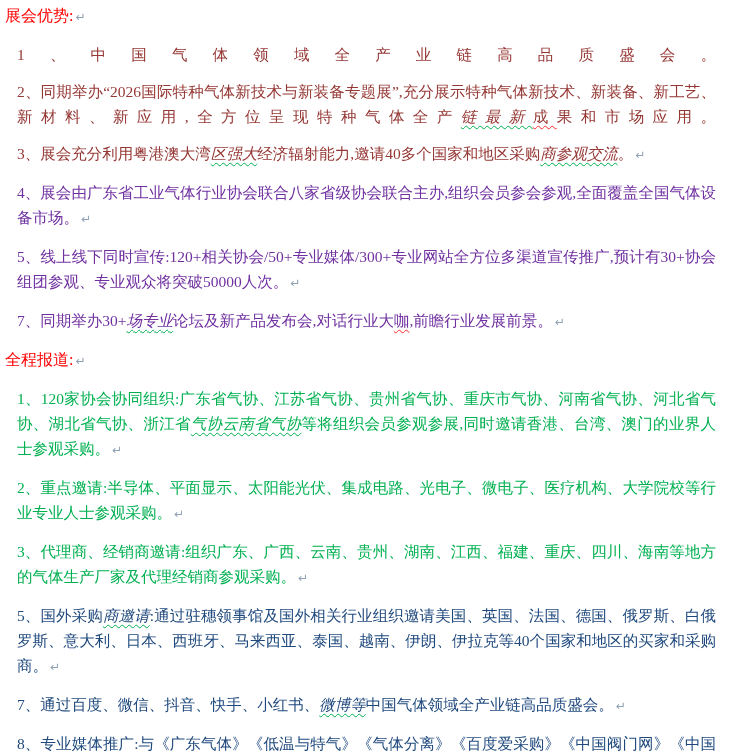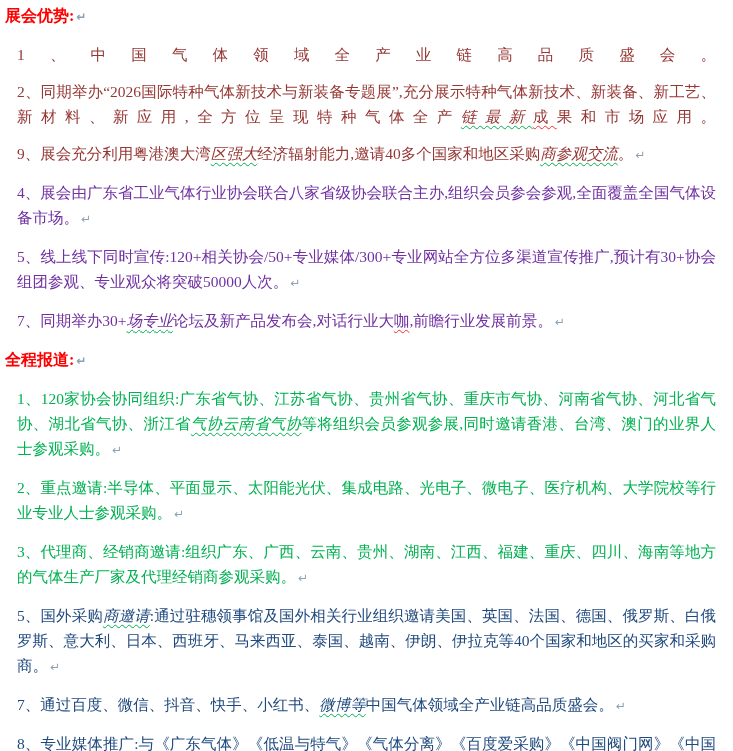--- a/index.html
+++ b/index.html
@@ -13,21 +13,21 @@
     overflow: hidden;
     font-family: "Liberation Serif", "DejaVu Serif", serif;
   }
   .doc {
     padding: 3px 5px 0 5px;
     width: 723px;
   }
   .hdr {
     margin: 0;
     color: #FF0000;
-    font-weight: bold;
+    font-weight: normal;
     font-size: 16px;
     line-height: 25px;
     text-align: left;
   }
   p.para {
     margin: 12px;
     font-size: 15.5px;
     line-height: 25px;
     text-align: justify;
     word-break: break-all;
@@ -58,21 +58,21 @@
 </head>
 <body>
 
 <div class="doc">
 
   <h2 class="hdr"><span>展会优势:</span><span class="pilcrow">↵</span></h2>
 
   <div>
       <p class="para c-darkred distribute"><span>1、中国气体领域全产业链高品质盛会。</span></p>
       <p class="para c-darkred distribute"><span>2、同期举办“2026国际特种气体新技术与新装备专题展”,充分展示特种气体新技术、新装备、新工艺、新材料、新应用,全方位呈现特种气体全产</span><span class="sq-g">链最新</span><span class="sq-r">成</span><span>果和市场应用。</span></p>
-      <p class="para c-darkred"><span>9、展会充分利用粤港澳大湾</span><span class="sq-g">区强大</span><span>经济辐射能力,邀请40多个国家和地区采购</span><span class="sq-g">商参观交流</span><span>。</span><span class="pilcrow">↵</span></p>
+      <p class="para c-darkred"><span>3、展会充分利用粤港澳大湾</span><span class="sq-g">区强大</span><span>经济辐射能力,邀请40多个国家和地区采购</span><span class="sq-g">商参观交流</span><span>。</span><span class="pilcrow">↵</span></p>
       <p class="para c-purple"><span>4、展会由广东省工业气体行业协会联合八家省级协会联合主办,组织会员参会参观,全面覆盖全国气体设备市场。</span><span class="pilcrow">↵</span></p>
       <p class="para c-purple"><span>5、线上线下同时宣传:120+相关协会/50+专业媒体/300+专业网站全方位多渠道宣传推广,预计有30+协会组团参观、专业观众将突破50000人次。</span><span class="pilcrow">↵</span></p>
       <p class="para c-purple"><span>7、同期举办30+</span><span class="sq-g">场专业</span><span>论坛及新产品发布会,对话行业大</span><span class="sq-r">咖</span><span>,前瞻行业发展前景。</span><span class="pilcrow">↵</span></p>
     </div>
 
   <h2 class="hdr"><span>全程报道:</span><span class="pilcrow">↵</span></h2>
 
   <div>
       <p class="para c-green"><span>1、120家协会协同组织:广东省气协、江苏省气协、贵州省气协、重庆市气协、河南省气协、河北省气协、湖北省气协、浙江省</span><span class="sq-g">气协云南省气协</span><span>等将组织会员参观参展,同时邀请香港、台湾、澳门的业界人士参观采购。</span><span class="pilcrow">↵</span></p>
       <p class="para c-green"><span>2、重点邀请:半导体、平面显示、太阳能光伏、集成电路、光电子、微电子、医疗机构、大学院校等行业专业人士参观采购。</span><span class="pilcrow">↵</span></p>

